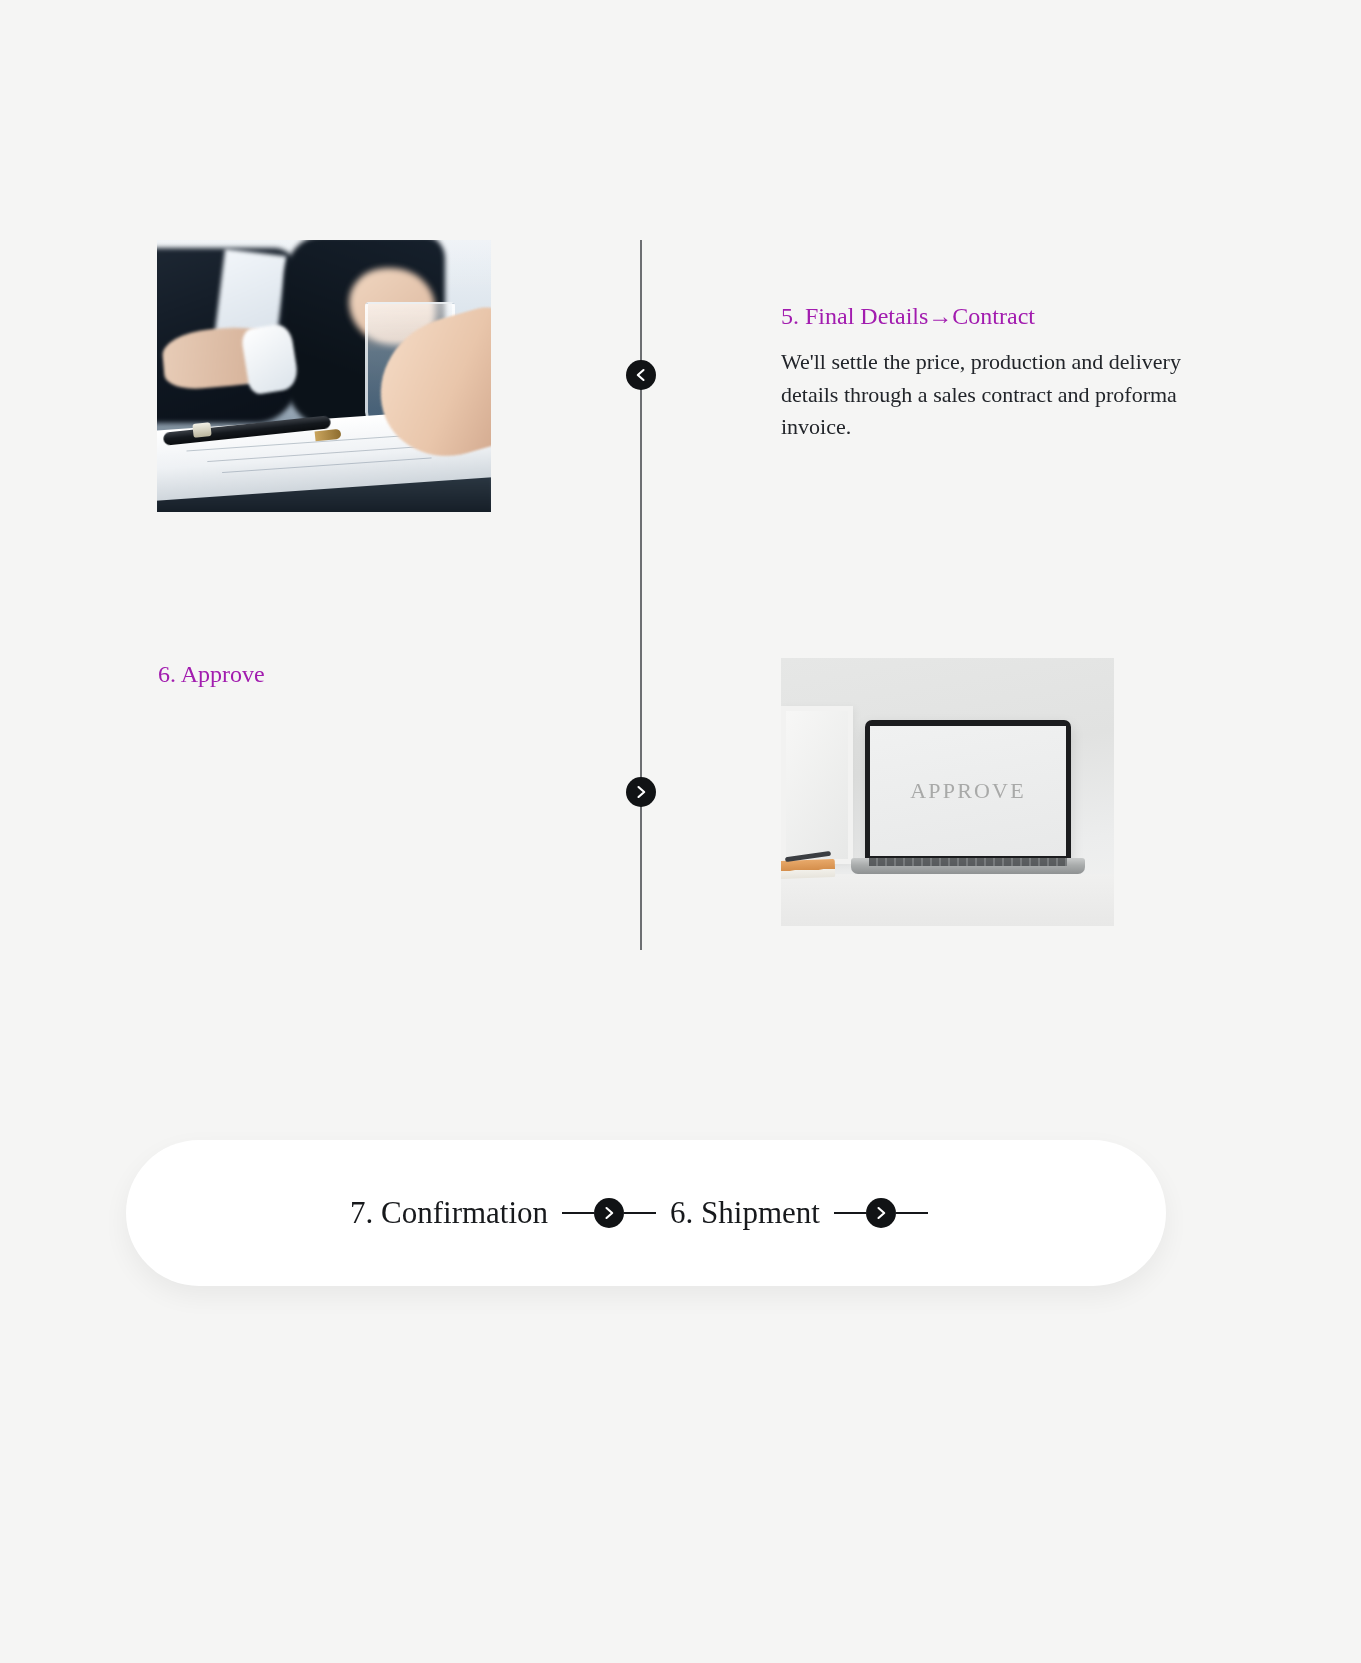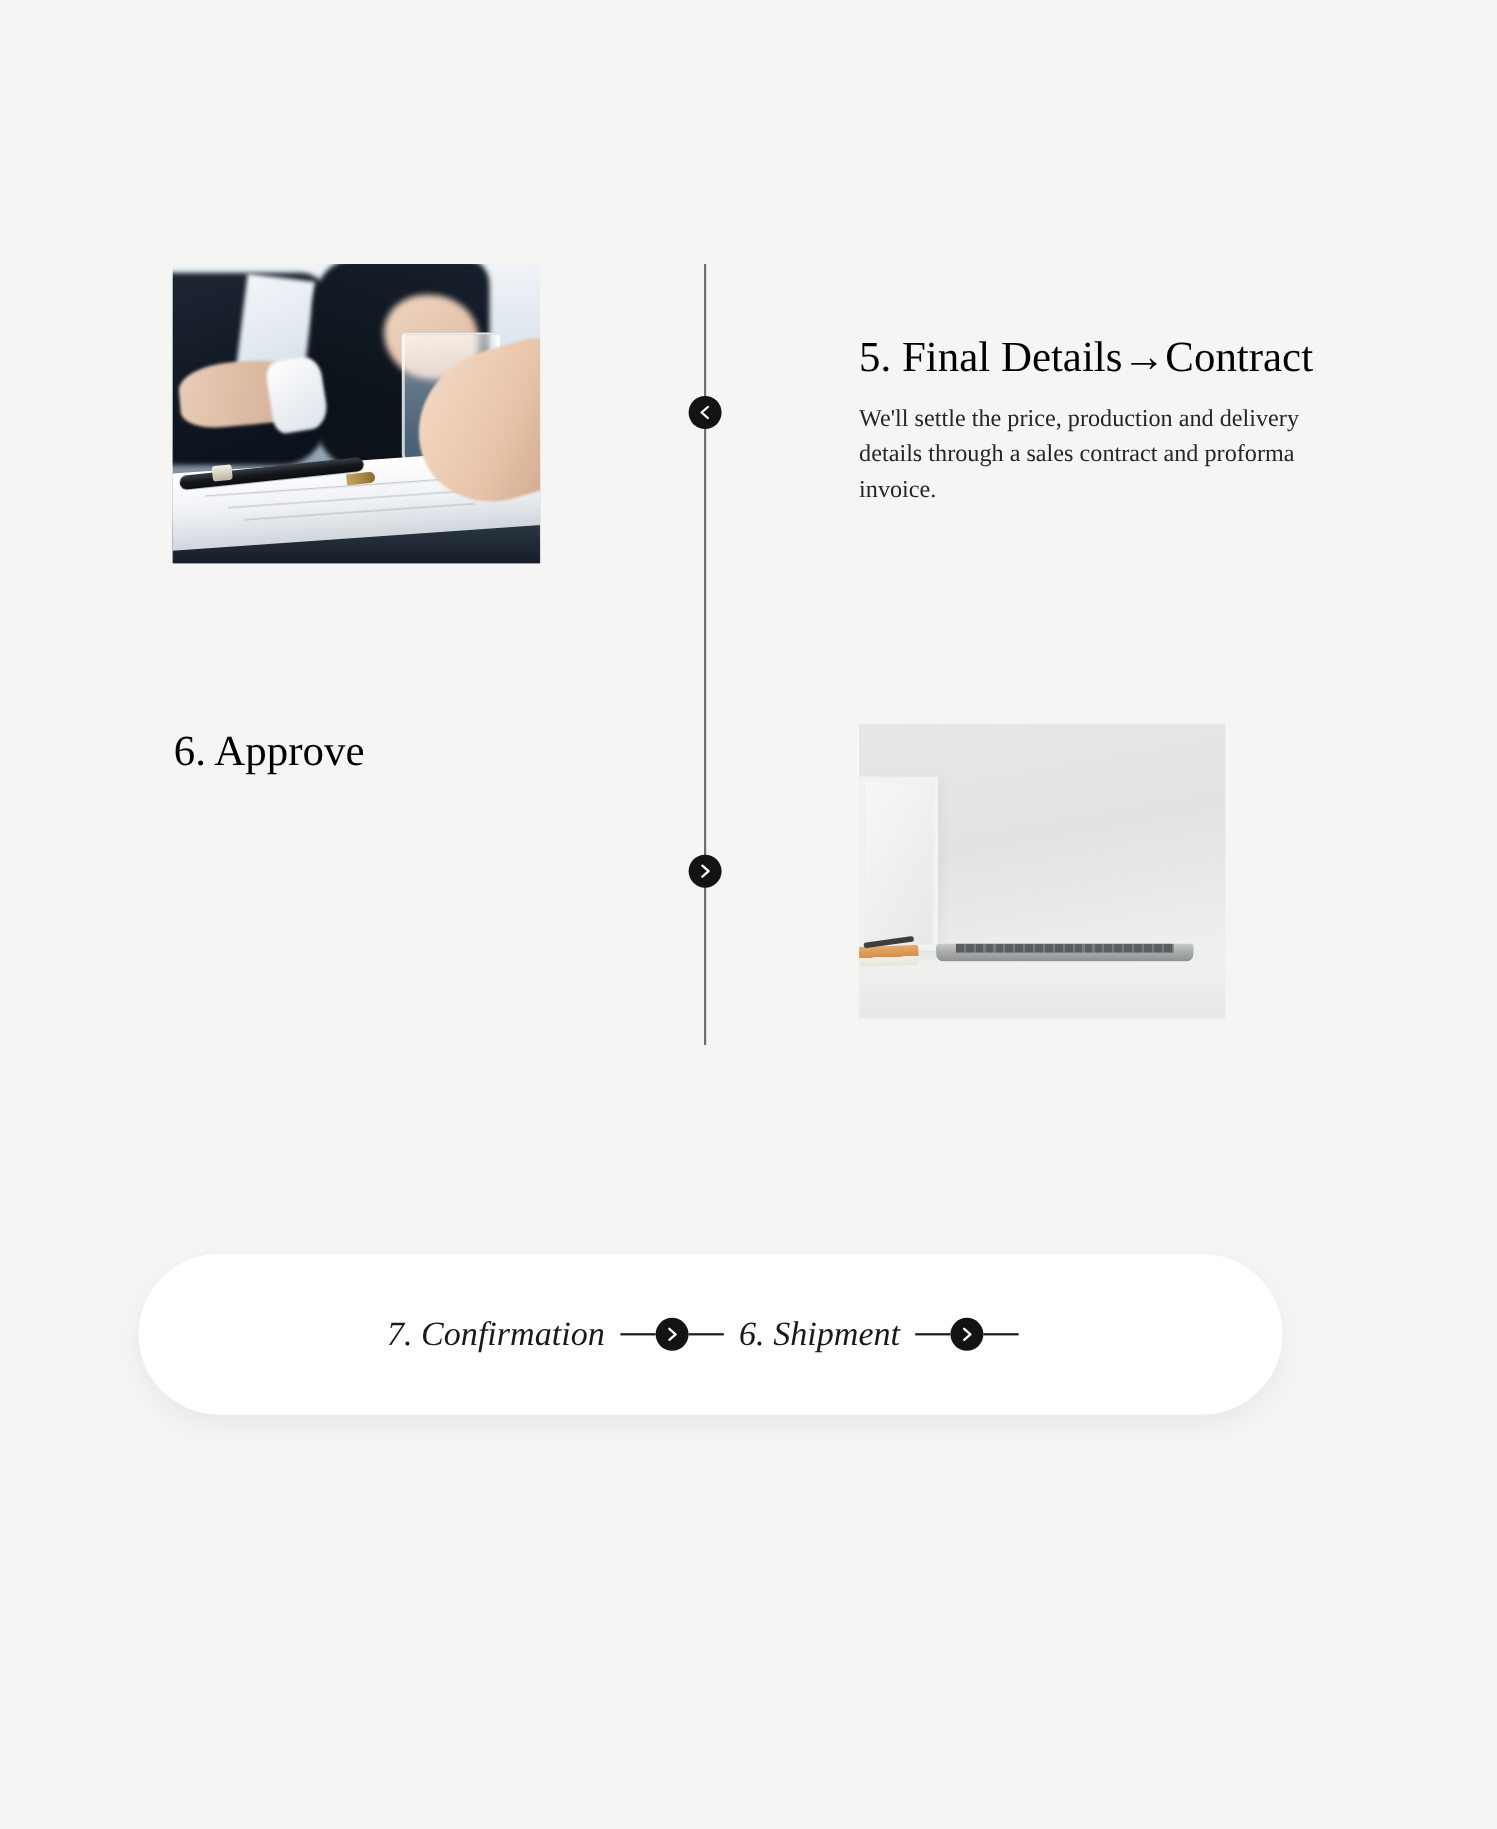--- a/index.html
+++ b/index.html
@@ -203,24 +203,24 @@
   .pl-pen {
     position: absolute; left: 4px; top: 196px; width: 46px; height: 5px;
     background: #3b3e42;
     border-radius: 3px;
     transform: rotate(-8deg);
   }
 
   
   .step-block { position: absolute; }
   .step-title {
-    font-size: 39px;
+    font-size: 24px;
     font-weight: 400;
     line-height: 1.18;
-    color: #000000;
+    color: #a21caf;
     margin: 0 0 16px 0;
     white-space: nowrap;
   }
   .step-body {
     font-size: 22px;
     line-height: 1.47;
     color: #22252a;
     margin: 0;
   }
 
@@ -233,21 +233,20 @@
     left: 126px;
     top: 1140px;
     width: 1040px;
     height: 146px;
     background: #ffffff;
     border-radius: 73px;
     box-shadow: 0 10px 26px rgba(0,0,0,0.055);
     display: flex;
     align-items: center;
     justify-content: center;
-    font-style: italic;
   }
   .steps-row {
     display: flex;
     align-items: center;
     gap: 0;
   }
   .step-label {
     font-size: 31px;
     color: #17191c;
     white-space: nowrap;
@@ -314,20 +313,25 @@
   <h2 class="step-title">5. Final Details→Contract</h2>
   <p class="step-body">We'll settle the price, production and delivery details through a sales contract and proforma invoice.</p>
 </div>
 
 <div class="step-block block-6">
   <h2 class="step-title">6. Approve</h2>
 </div>
 
 <div class="photo photo-laptop">
   <div class="pl-frame"></div>
+  <div class="pl-screen-outer">
+    <div class="pl-screen-inner">
+      <span class="pl-approve">APPROVE</span>
+    </div>
+  </div>
   <div class="pl-base"></div>
   <div class="pl-keys"></div>
   <div class="pl-desk"></div>
   <div class="pl-book"></div>
   <div class="pl-pen"></div>
 </div>
 
 <div class="bottom-card">
   <div class="steps-row">
 

